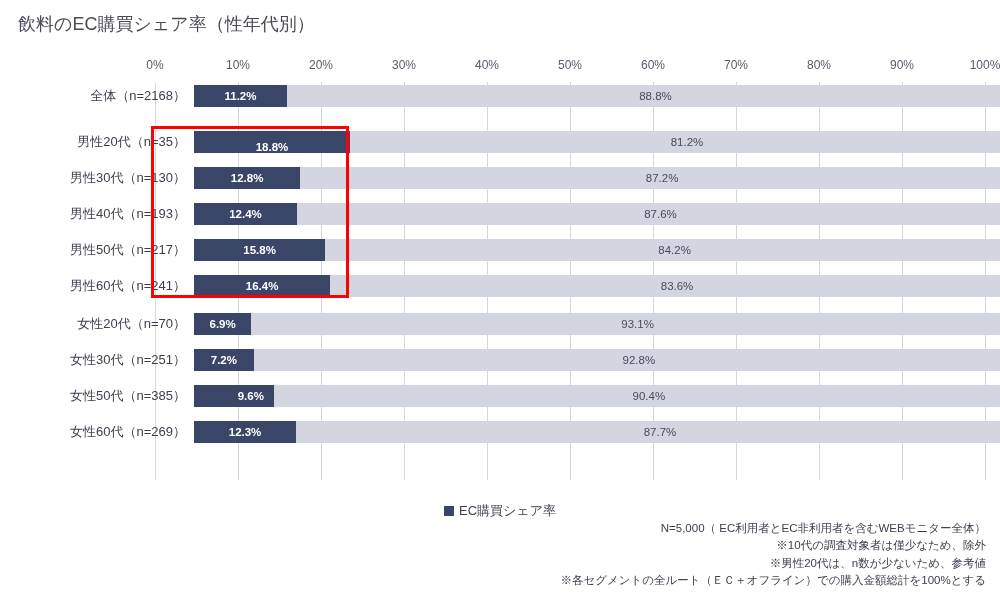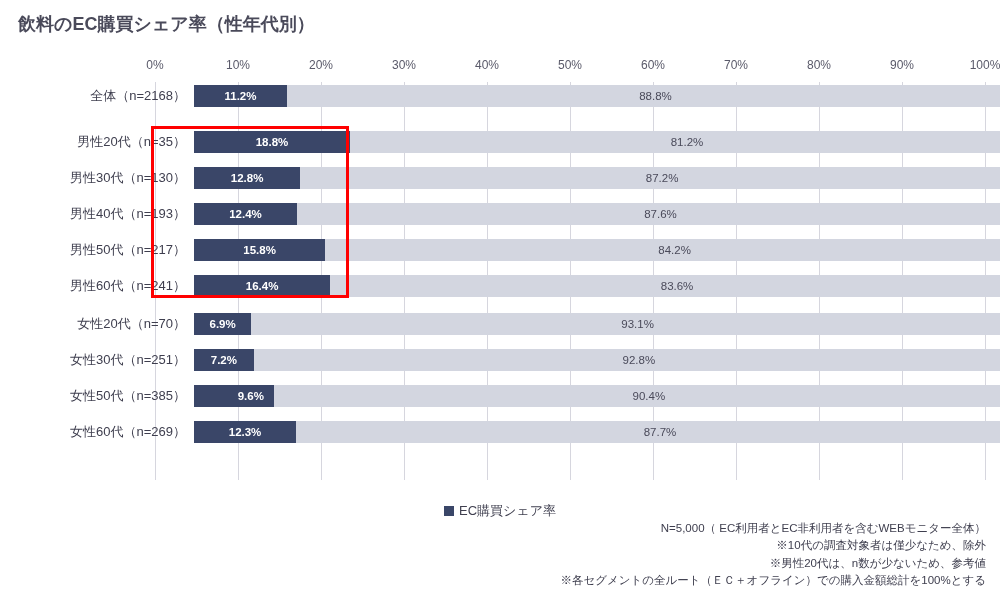--- a/index.html
+++ b/index.html
@@ -7,21 +7,21 @@
     width: 1000px;
     height: 597px;
     background: #fff;
     font-family: "Meiryo", "Hiragino Kaku Gothic Pro", sans-serif;
     color: #333;
     position: relative;
     overflow: hidden;
   }
   .title {
     font-size: 18px;
-    font-weight: bold;
+    font-weight: normal;
     color: #4a4a5a;
     padding: 12px 12px 0 18px;
   }
   .axis-labels {
     position: absolute;
     left: 155px;
     top: 58px;
     width: 830px;
     height: 20px;
   }
@@ -178,21 +178,21 @@
           <div class="bar-off" style="width: 88.8%;">
             <span class="val">88.8%</span>
           </div>
         </div>
       </div>
     </div>
     <div class="group1">
       <div class="row">
         <div class="row-label">男性20代（n=35）</div>
         <div class="bar-track">
-          <div class="bar-ec" style="width: 18.8%;">
+          <div class="bar-ec" style="width: 18.8%; align-items: flex-end;">
             <span class="val">18.8%</span>
           </div>
           <div class="bar-off" style="width: 81.2%; text-align: right;">
             <span class="val">81.2%</span>
           </div>
         </div>
       </div>
       <div class="row">
         <div class="row-label">男性30代（n=130）</div>
         <div class="bar-track">

